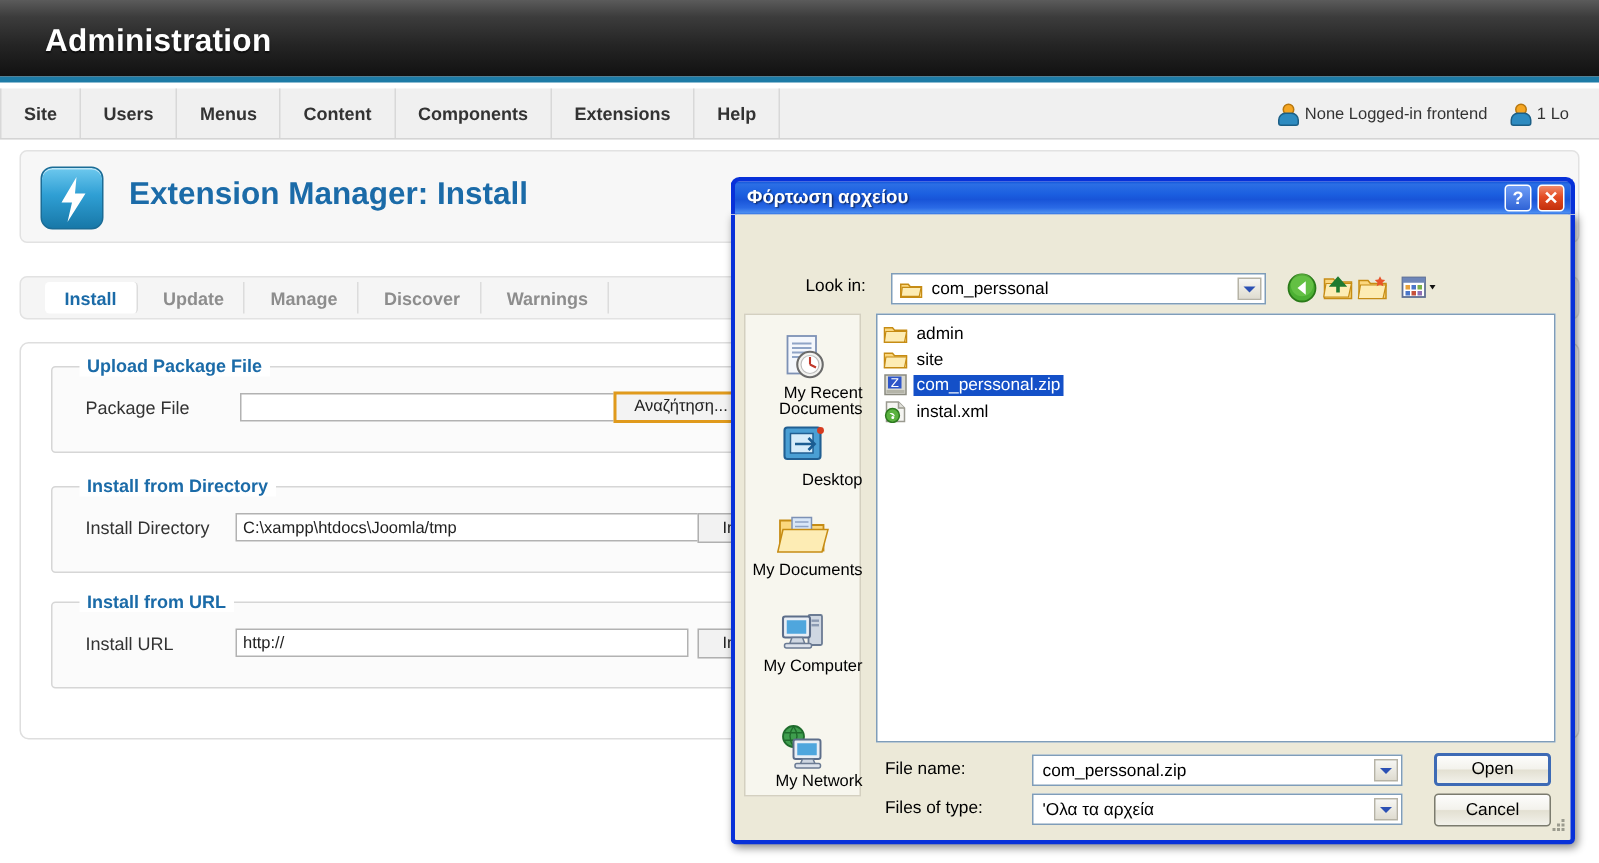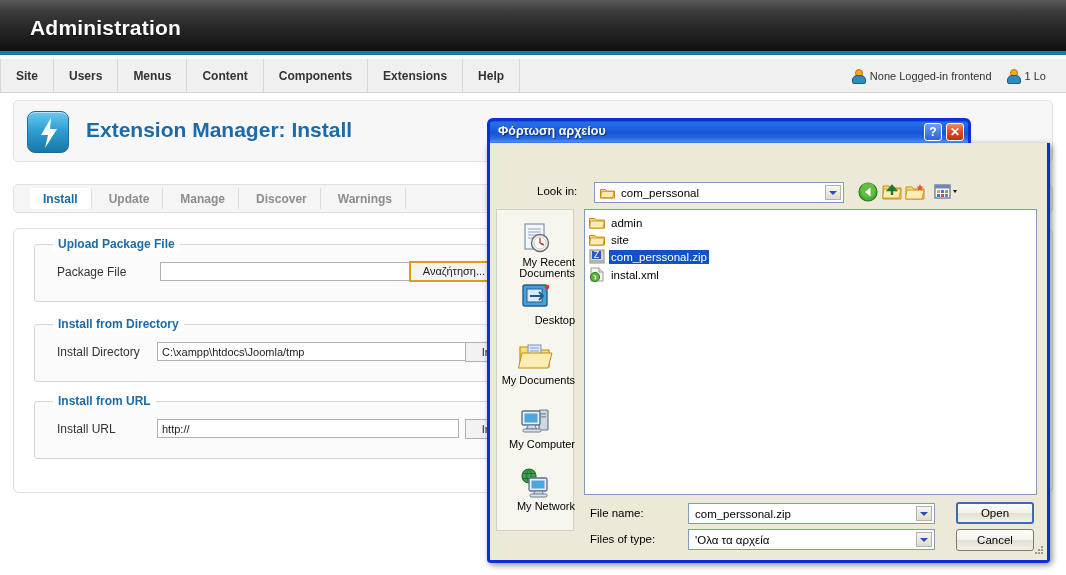--- a/index.html
+++ b/index.html
@@ -148,21 +148,21 @@
   #filedlg {
     position: absolute; left: 487px; top: 143px;
     width: 563px; height: 420px;
     background: #ece9d8;
     border: 3px solid #0831d9;
     border-top: none;
     border-radius: 0 0 4px 4px;
     box-shadow: 2px 2px 6px rgba(0,0,0,.45);
   }
   .dlg-title {
-    position: absolute; left: -3px; top: -25px; width: 484px; height: 25px;
+    position: absolute; left: -3px; top: -25px; width: 563px; height: 25px;
     background: linear-gradient(to bottom,
       #0f53d9 0%, #2b6ee5 8%, #1b5fe0 38%, #1854d8 55%, #2a6ae6 80%, #4a8cf0 94%, #2f6fe0 100%);
     border: 3px solid #0831d9; border-bottom: none;
     border-radius: 6px 6px 0 0;
   }
   .dlg-title-text {
     position: absolute; left: 8px; top: 3px;
     font-size: 12.5px; font-weight: bold; color: #ffffff;
     text-shadow: 1px 1px 1px rgba(0,0,0,.55);
   }
@@ -422,21 +422,21 @@
         <svg class="pico" width="36" height="30" viewBox="0 0 36 30">
           <path d="M2 5h11l2.2 3H31v17H2z" fill="#fbd77e" stroke="#c68c14" stroke-width="1.2"></path>
           <rect x="10" y="3" width="13" height="13" fill="#d9e7f7" stroke="#7d91b5" stroke-width="1"></rect>
           <g stroke="#8fa4c6" stroke-width="1">
               <path d="M12 6h9M12 9h9M12 12h6"></path>
             </g>
           <path d="M4 11h30l-4 15H0.5z" fill="#fdecb4" stroke="#c68c14" stroke-width="1"></path>
         </svg>
         <span>My Documents</span>
       </div>
-      <div class="place" style="top:258px;">
+      <div class="place" style="top:273px;">
         <svg class="pico" width="34" height="30" viewBox="0 0 34 30">
           <circle cx="10" cy="8" r="7" fill="#3f9e4e" stroke="#1f6b2c" stroke-width="1.2"></circle>
           <path d="M4 5.5h12M4 10.5h12M10 1.2c3 4 3 9 0 13.6M10 1.2c-3 4-3 9 0 13.6" stroke="#1f6b2c" stroke-width=".9" fill="none"></path>
           <rect x="10" y="10" width="18" height="13" rx="1.5" fill="#e9eef5" stroke="#5d6e8a" stroke-width="1.3"></rect>
           <rect x="12.5" y="12.5" width="13" height="8" fill="#4fa6dd"></rect>
           <path d="M16 23h7l1.5 3.5h-10z" fill="#cfd7e2" stroke="#6b7b93" stroke-width="1"></path>
           <rect x="11" y="26" width="17" height="3" rx="1.3" fill="#dde3ec" stroke="#6b7b93" stroke-width="1"></rect>
         </svg>
         <span>My Network</span>
       </div>

